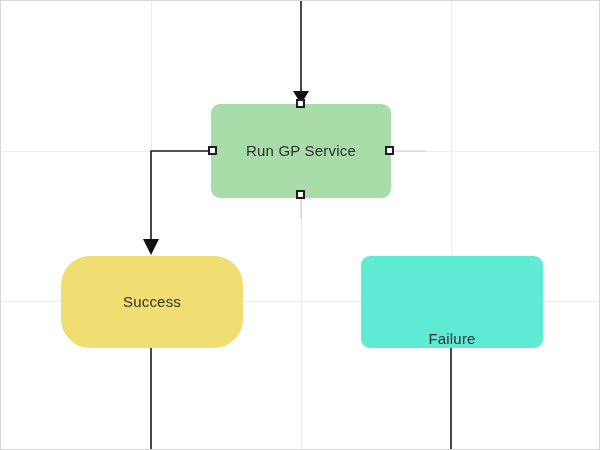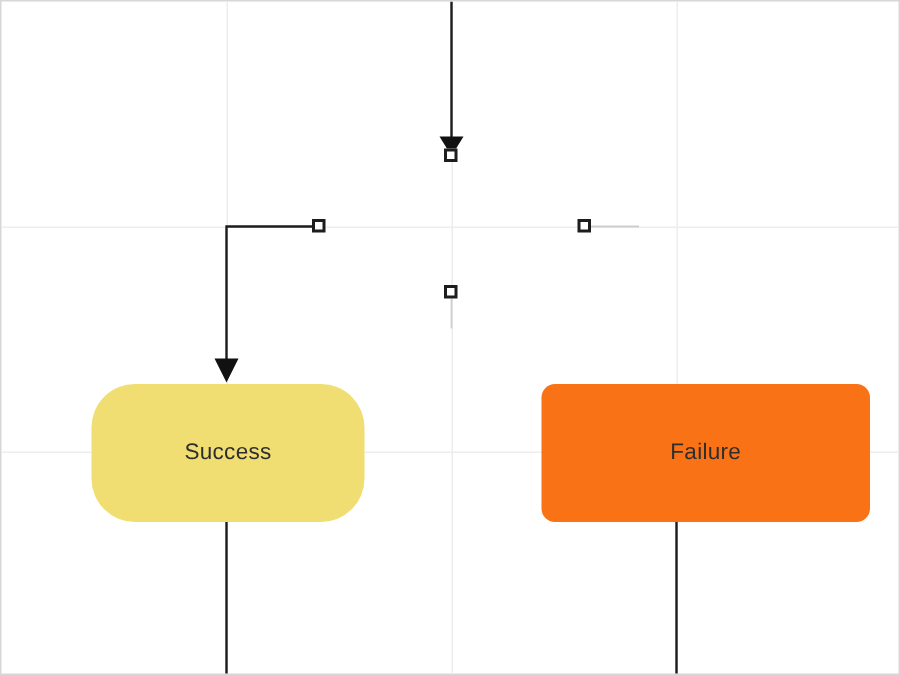--- a/index.html
+++ b/index.html
@@ -120,27 +120,30 @@
     <polygon class="edge-arrow" points="292,90 308,90 300,103"></polygon>
 
     <path class="edge-path" d="M 211 150 L 150 150 L 150 240"></path>
     <polygon class="edge-arrow" points="142,238 158,238 150,254"></polygon>
 
     <path class="edge-path" d="M 150 347 L 150 450"></path>
 
     <path class="edge-path" d="M 450 347 L 450 450"></path>
   </svg>
 
+  <div class="node" style="left:210px; top:103px; width:180px; height:94px; background:#a8dca8; z-index:3;">
+    <span class="node-label">Run GP Service</span>
+  </div>
 
   <div class="port-handle" style="left:300px; top:103px;"></div>
   <div class="port-handle" style="left:212px; top:150px;"></div>
   <div class="port-handle" style="left:389px; top:150px;"></div>
   <div class="port-handle" style="left:300px; top:194px;"></div>
 
   <div class="node" style="left:60px; top:255px; width:182px; height:92px; background:#f0de72; z-index:3;border-radius:29px;">
     <span class="node-label">Success</span>
   </div>
 
-  <div class="node" style="left:360px; top:255px; width:219px; height:92px; background:#f97316; z-index:3;">
+  <div class="node" style="left:360px; top:255px; width:182px; height:92px; background:#5eead4; z-index:3;align-items:flex-end;">
     <span class="node-label">Failure</span>
   </div>
 
 </div>
 
 </body></html>

